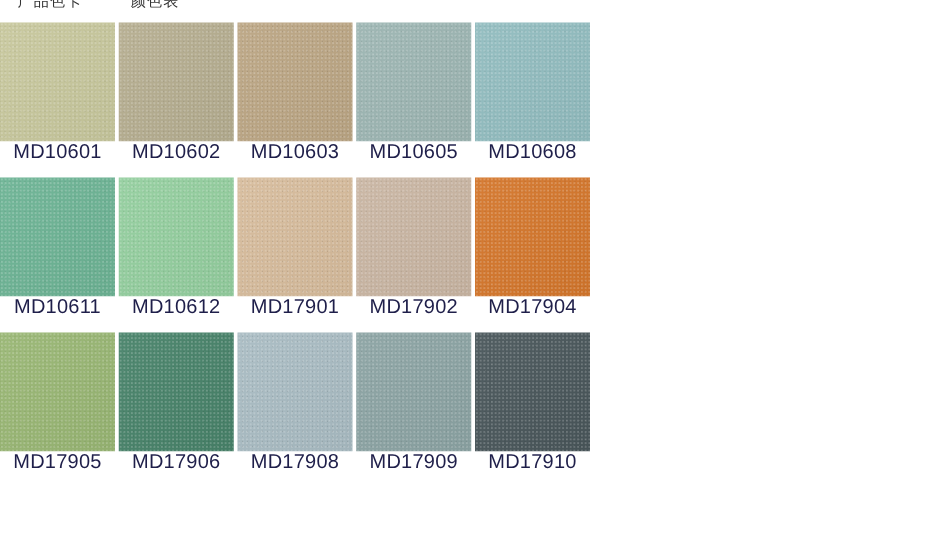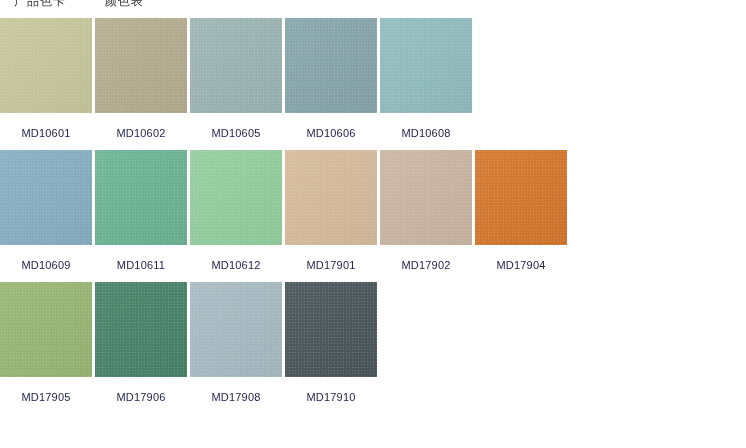--- a/index.html
+++ b/index.html
@@ -84,23 +84,22 @@
   .swatch-chip::after {
     content: "";
     position: absolute;
     inset: 0;
     background: linear-gradient(135deg, rgba(255,255,255,0.05) 0%, rgba(0,0,0,0.045) 100%);
     pointer-events: none;
   }
 
   .swatch-label {
     text-align: center;
-    font-size: 11px;
+    font-size: 16px;
     color: #1f1f4a;
-    margin-top: 14px;
     letter-spacing: 0.2px;
     white-space: nowrap;
   }
 </style>
 </head>
 <body>
 
 <div class="header-strip">
   <div class="header-inner">
     <span>产品色卡</span>
@@ -113,37 +112,33 @@
     <div class="swatch-row row-1">
       <div class="swatch-cell">
         <div class="swatch-chip" style="background: rgb(199, 199, 156);"></div>
         <div class="swatch-label">MD10601</div>
       </div>
       <div class="swatch-cell">
         <div class="swatch-chip" style="background: rgb(181, 173, 143);"></div>
         <div class="swatch-label">MD10602</div>
       </div>
       <div class="swatch-cell">
+        <div class="swatch-chip" style="background: rgb(187, 165, 131);"></div>
+        <div class="swatch-label">MD10603</div>
+      </div>
+      <div class="swatch-cell">
         <div class="swatch-chip" style="background: rgb(156, 181, 178);"></div>
         <div class="swatch-label">MD10605</div>
-      </div>
-      <div class="swatch-cell">
-        <div class="swatch-chip" style="background: rgb(134, 165, 171);"></div>
-        <div class="swatch-label">MD10606</div>
       </div>
       <div class="swatch-cell">
         <div class="swatch-chip" style="background: rgb(145, 188, 191);"></div>
         <div class="swatch-label">MD10608</div>
       </div>
     </div>
     <div class="swatch-row row-2">
-      <div class="swatch-cell">
-        <div class="swatch-chip" style="background: rgb(134, 174, 194);"></div>
-        <div class="swatch-label">MD10609</div>
-      </div>
       <div class="swatch-cell">
         <div class="swatch-chip" style="background: rgb(108, 179, 148);"></div>
         <div class="swatch-label">MD10611</div>
       </div>
       <div class="swatch-cell">
         <div class="swatch-chip" style="background: rgb(147, 206, 158);"></div>
         <div class="swatch-label">MD10612</div>
       </div>
       <div class="swatch-cell">
         <div class="swatch-chip" style="background: rgb(214, 187, 155);"></div>
@@ -165,17 +160,21 @@
       </div>
       <div class="swatch-cell">
         <div class="swatch-chip" style="background: rgb(71, 130, 105);"></div>
         <div class="swatch-label">MD17906</div>
       </div>
       <div class="swatch-cell">
         <div class="swatch-chip" style="background: rgb(168, 187, 194);"></div>
         <div class="swatch-label">MD17908</div>
       </div>
       <div class="swatch-cell">
+        <div class="swatch-chip" style="background: rgb(139, 163, 163);"></div>
+        <div class="swatch-label">MD17909</div>
+      </div>
+      <div class="swatch-cell">
         <div class="swatch-chip" style="background: rgb(73, 86, 90);"></div>
         <div class="swatch-label">MD17910</div>
       </div>
     </div>
   </div>
 
 </body></html>

